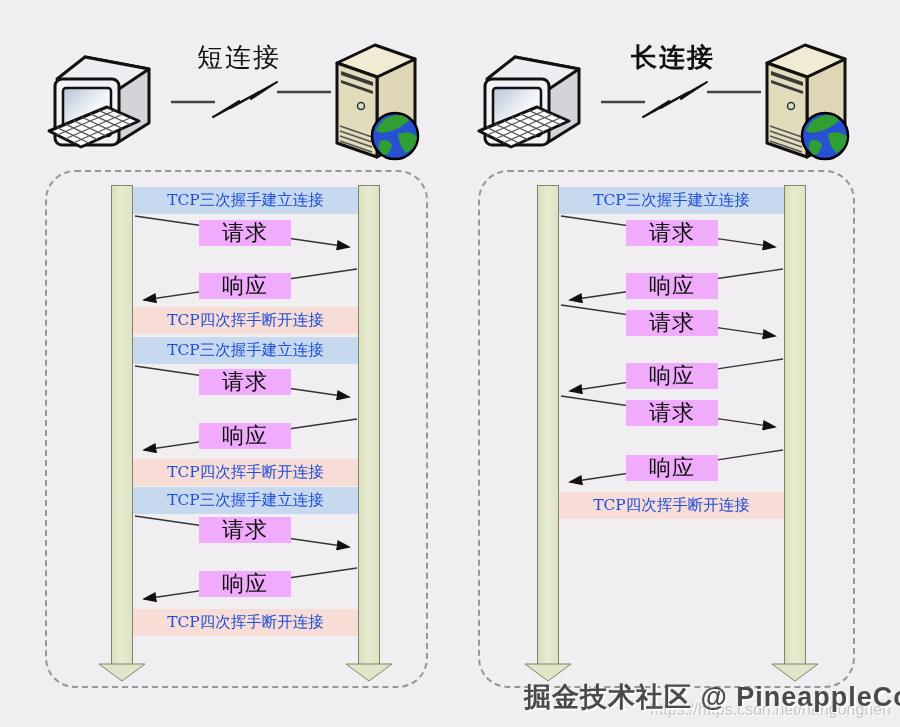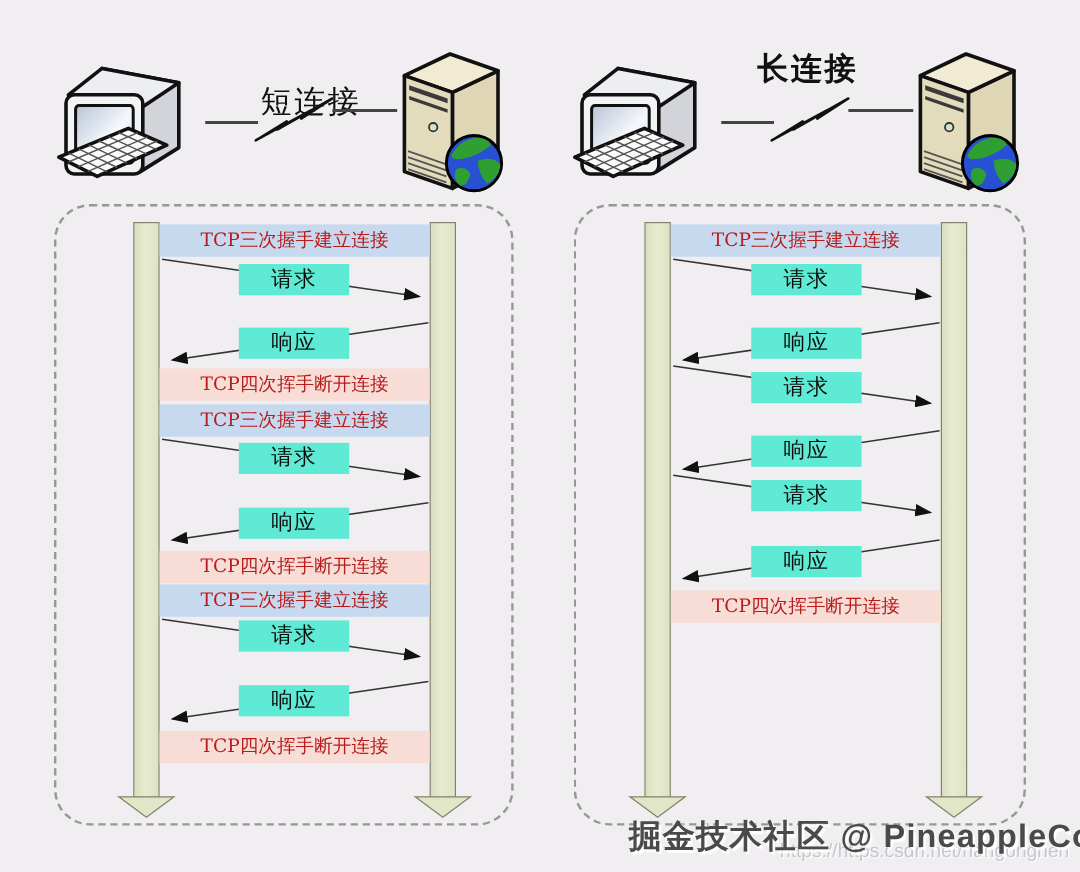--- a/index.html
+++ b/index.html
@@ -18,30 +18,30 @@
     border:2px dashed #979797;border-radius:30px;box-sizing:border-box;
   }
   .lifeline{
     position:absolute;width:22px;top:13px;height:480px;
     background:linear-gradient(90deg,#d9dfbd 0%,#e7ecd0 45%,#dde3c4 100%);
     border:1px solid #83836b;box-sizing:border-box;z-index:1;
   }
   .band{
     position:absolute;width:225px;height:27px;z-index:2;
     display:flex;align-items:center;justify-content:center;
-    font-size:15.5px;color:#b91c1c;white-space:nowrap;
+    font-size:15.5px;color:#1d4ed8;white-space:nowrap;
   }
   .band.blue{background:#c7d9ef;}
   .band.pink{background:#f8dcd6;}
   .overlay{position:absolute;left:0;top:0;z-index:3;}
   .overlay line{stroke:#333;stroke-width:1.3;}
   .lifearrow{fill:#e1e6c9;stroke:#83836b;stroke-width:1;}
   .msg-label{
     position:absolute;width:92px;text-align:center;z-index:4;
-    font-size:18px;color:#0d0d0d;background:#5eead4;line-height:26px;
+    font-size:22px;color:#0d0d0d;background:#f0abfc;line-height:26px;
     letter-spacing:1px;
   }
   .caption{
     position:absolute;left:524px;top:679px;z-index:6;white-space:nowrap;
     font-family:"Liberation Sans","DejaVu Sans",sans-serif;
     font-size:27px;font-weight:700;color:#4a4a4a;letter-spacing:1px;
     text-shadow:2px 2px 1px rgba(255,255,255,0.95);
   }
   .watermark{
     position:absolute;left:650px;top:701px;z-index:5;white-space:nowrap;
@@ -62,21 +62,21 @@
     </linearGradient>
   </defs>
   <polygon points="40,12 104,24 104,78 72,98" fill="#d2d4da" stroke="#111" stroke-width="3" stroke-linejoin="round"></polygon>
   <polygon points="12,34 40,12 104,24 74,44" fill="#eceef2" stroke="#111" stroke-width="3" stroke-linejoin="round"></polygon>
   <rect x="10" y="34" width="64" height="66" rx="7" fill="#f2f3f5" stroke="#111" stroke-width="3"></rect>
   <rect x="18" y="43" width="48" height="48" rx="3" fill="url(#scrL)" stroke="#111" stroke-width="2.5"></rect>
   <polygon points="4,86 62,62 94,76 36,102" fill="#fbfbfc" stroke="#111" stroke-width="3" stroke-linejoin="round"></polygon>
   <path d="M12,90 L70,65.5 M20,94 L78,69 M28,98 L86,72.5 M12.3,82.6 L44.3,98.3 M20.6,79.1 L52.6,94.6 M28.9,75.7 L60.9,90.9 M37.1,72.3 L69.1,87.1 M45.4,68.9 L77.4,83.4 M53.7,65.4 L85.7,79.7" stroke="#555" stroke-width="1.2" fill="none"></path>
 </svg>
 
-<div class="conn-title" style="left:204px;top:40px;margin-top:27px;">短连接</div>
+<div class="conn-title" style="left:184px;top:40px;">短连接</div>
 
 <svg class="abs" style="left:169px;top:80px;" width="164" height="40" viewBox="0 0 164 40">
   <line x1="2" y1="22" x2="46" y2="22" stroke="#444" stroke-width="2.5"></line>
   <polygon points="44,37 90,12 82,19 108,2 62,28 70,21" fill="#fdfdfd" stroke="#111" stroke-width="2" stroke-linejoin="round"></polygon>
   <line x1="108" y1="12" x2="162" y2="12" stroke="#444" stroke-width="2.5"></line>
 </svg>
 
 <svg class="abs" style="left:328px;top:42px;" width="95" height="120" viewBox="0 0 95 120">
   <polygon points="49,35 87,17 87,95 49,115" fill="#ded6b5" stroke="#111" stroke-width="3" stroke-linejoin="round"></polygon>
   <polygon points="9,21 47,3 87,17 49,35" fill="#f1ebd4" stroke="#111" stroke-width="3" stroke-linejoin="round"></polygon>

